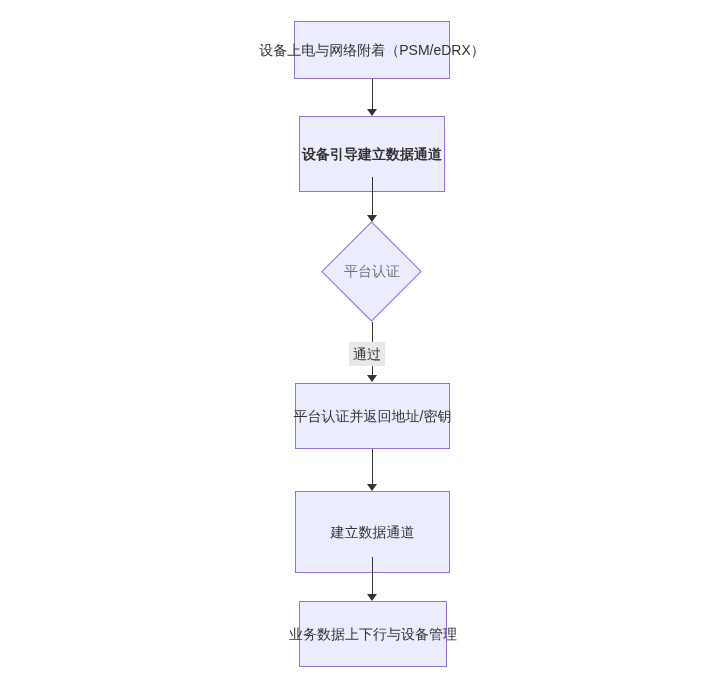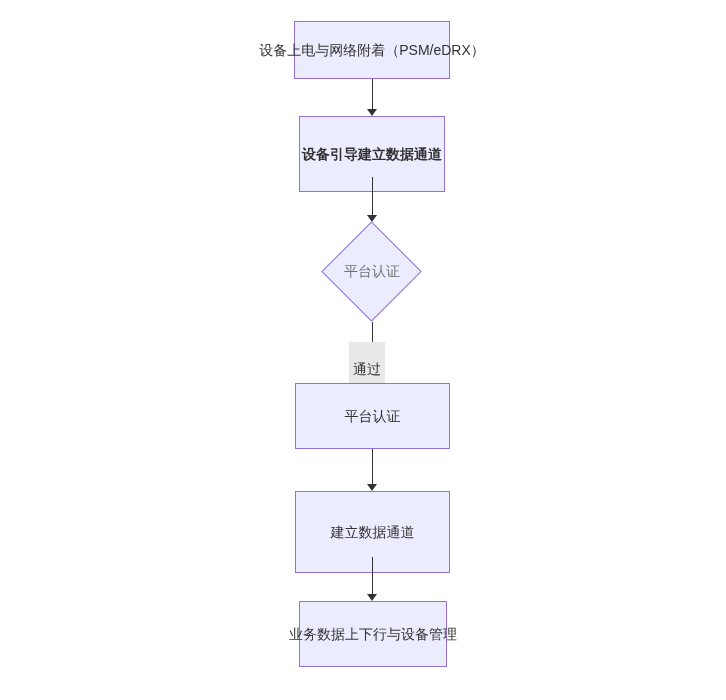--- a/index.html
+++ b/index.html
@@ -84,21 +84,21 @@
     border-left: 5px solid transparent;
     border-right: 5px solid transparent;
     border-top: 7px solid #333333;
   }
 
   
   .edge-label {
     position: absolute;
     left: 349px;
     top: 342px;
-    padding: 18px 4px;
+    padding: 3px 4px;
     background: #e8e8e8;
     color: #333333;
     font-size: 14px;
     line-height: 18px;
     white-space: nowrap;
   }
 
   
   #node-power-attach   { left: 294px; top: 21px;  width: 156px; height: 58px; }
   #node-bootstrap      { left: 299px; top: 116px; width: 146px; height: 76px; font-weight: bold; }
@@ -143,20 +143,21 @@
   </div>
 
   <div class="arrow" id="arrow-3">
     <div class="shaft"></div>
     <div class="head"></div>
   </div>
   <div class="edge-label">通过</div>
 
   <div class="node" id="node-register">
     <div class="line">平台认证</div>
+    <div class="line">并返回地址/密钥</div>
   </div>
 
   <div class="arrow" id="arrow-4">
     <div class="shaft"></div>
     <div class="head"></div>
   </div>
 
   <div class="node" id="node-data-channel">
     <div class="line">建立数据通道</div>
   </div>

